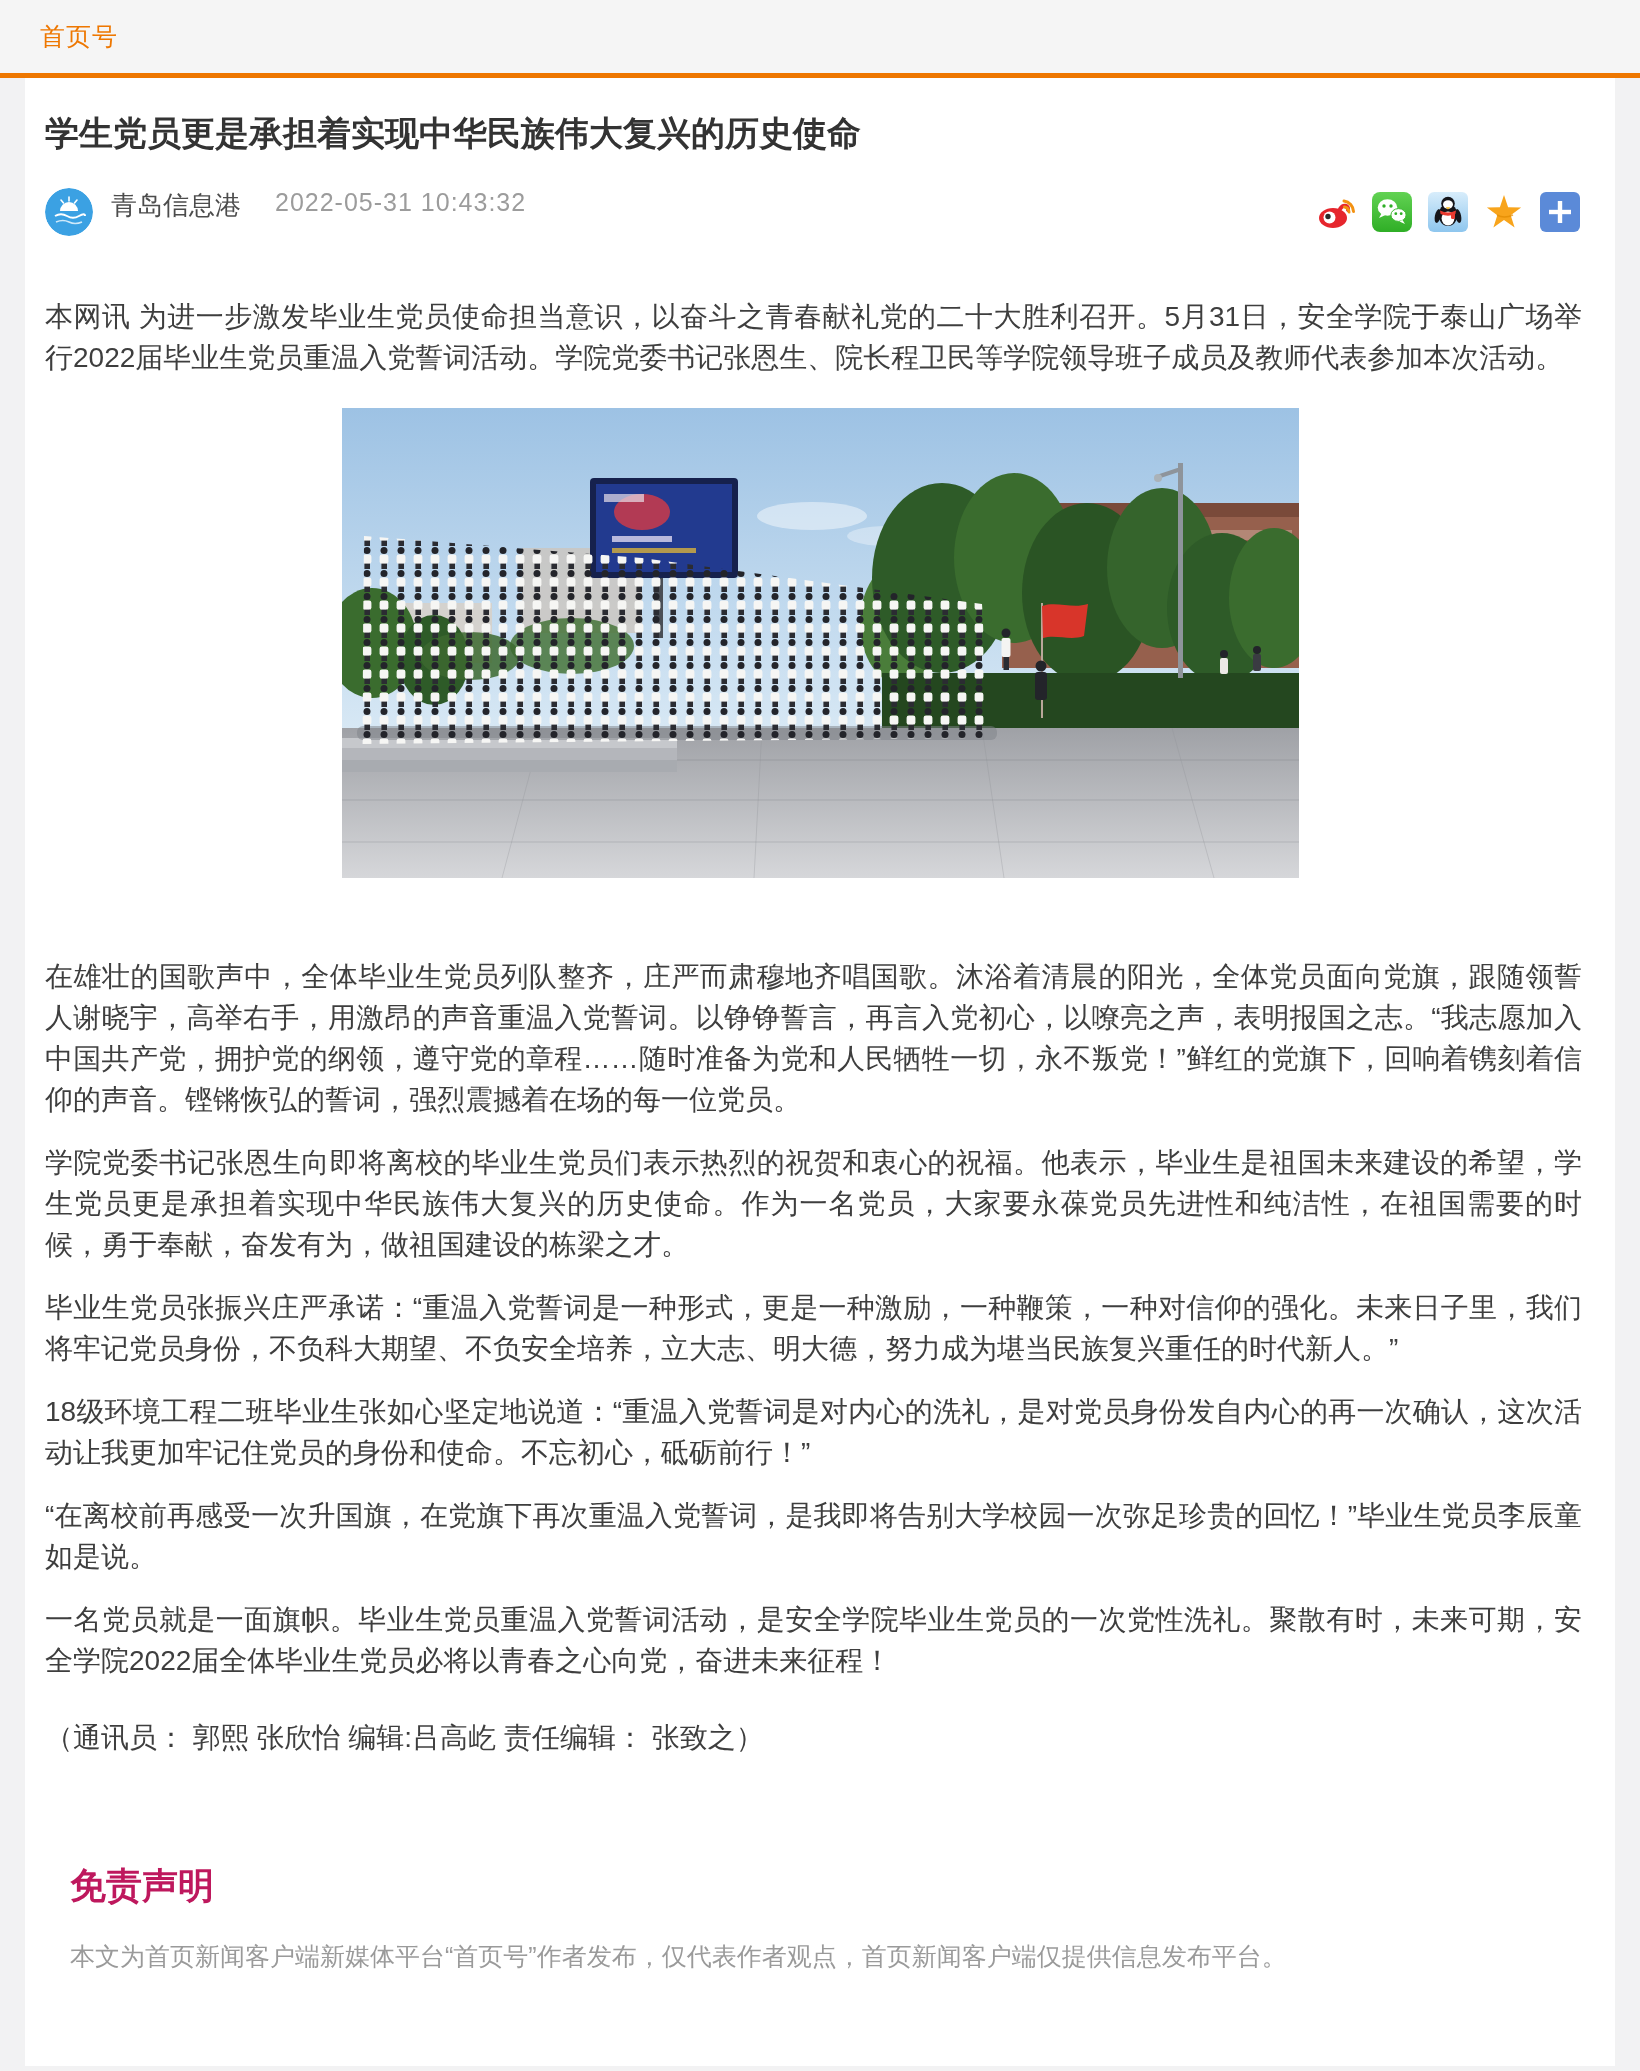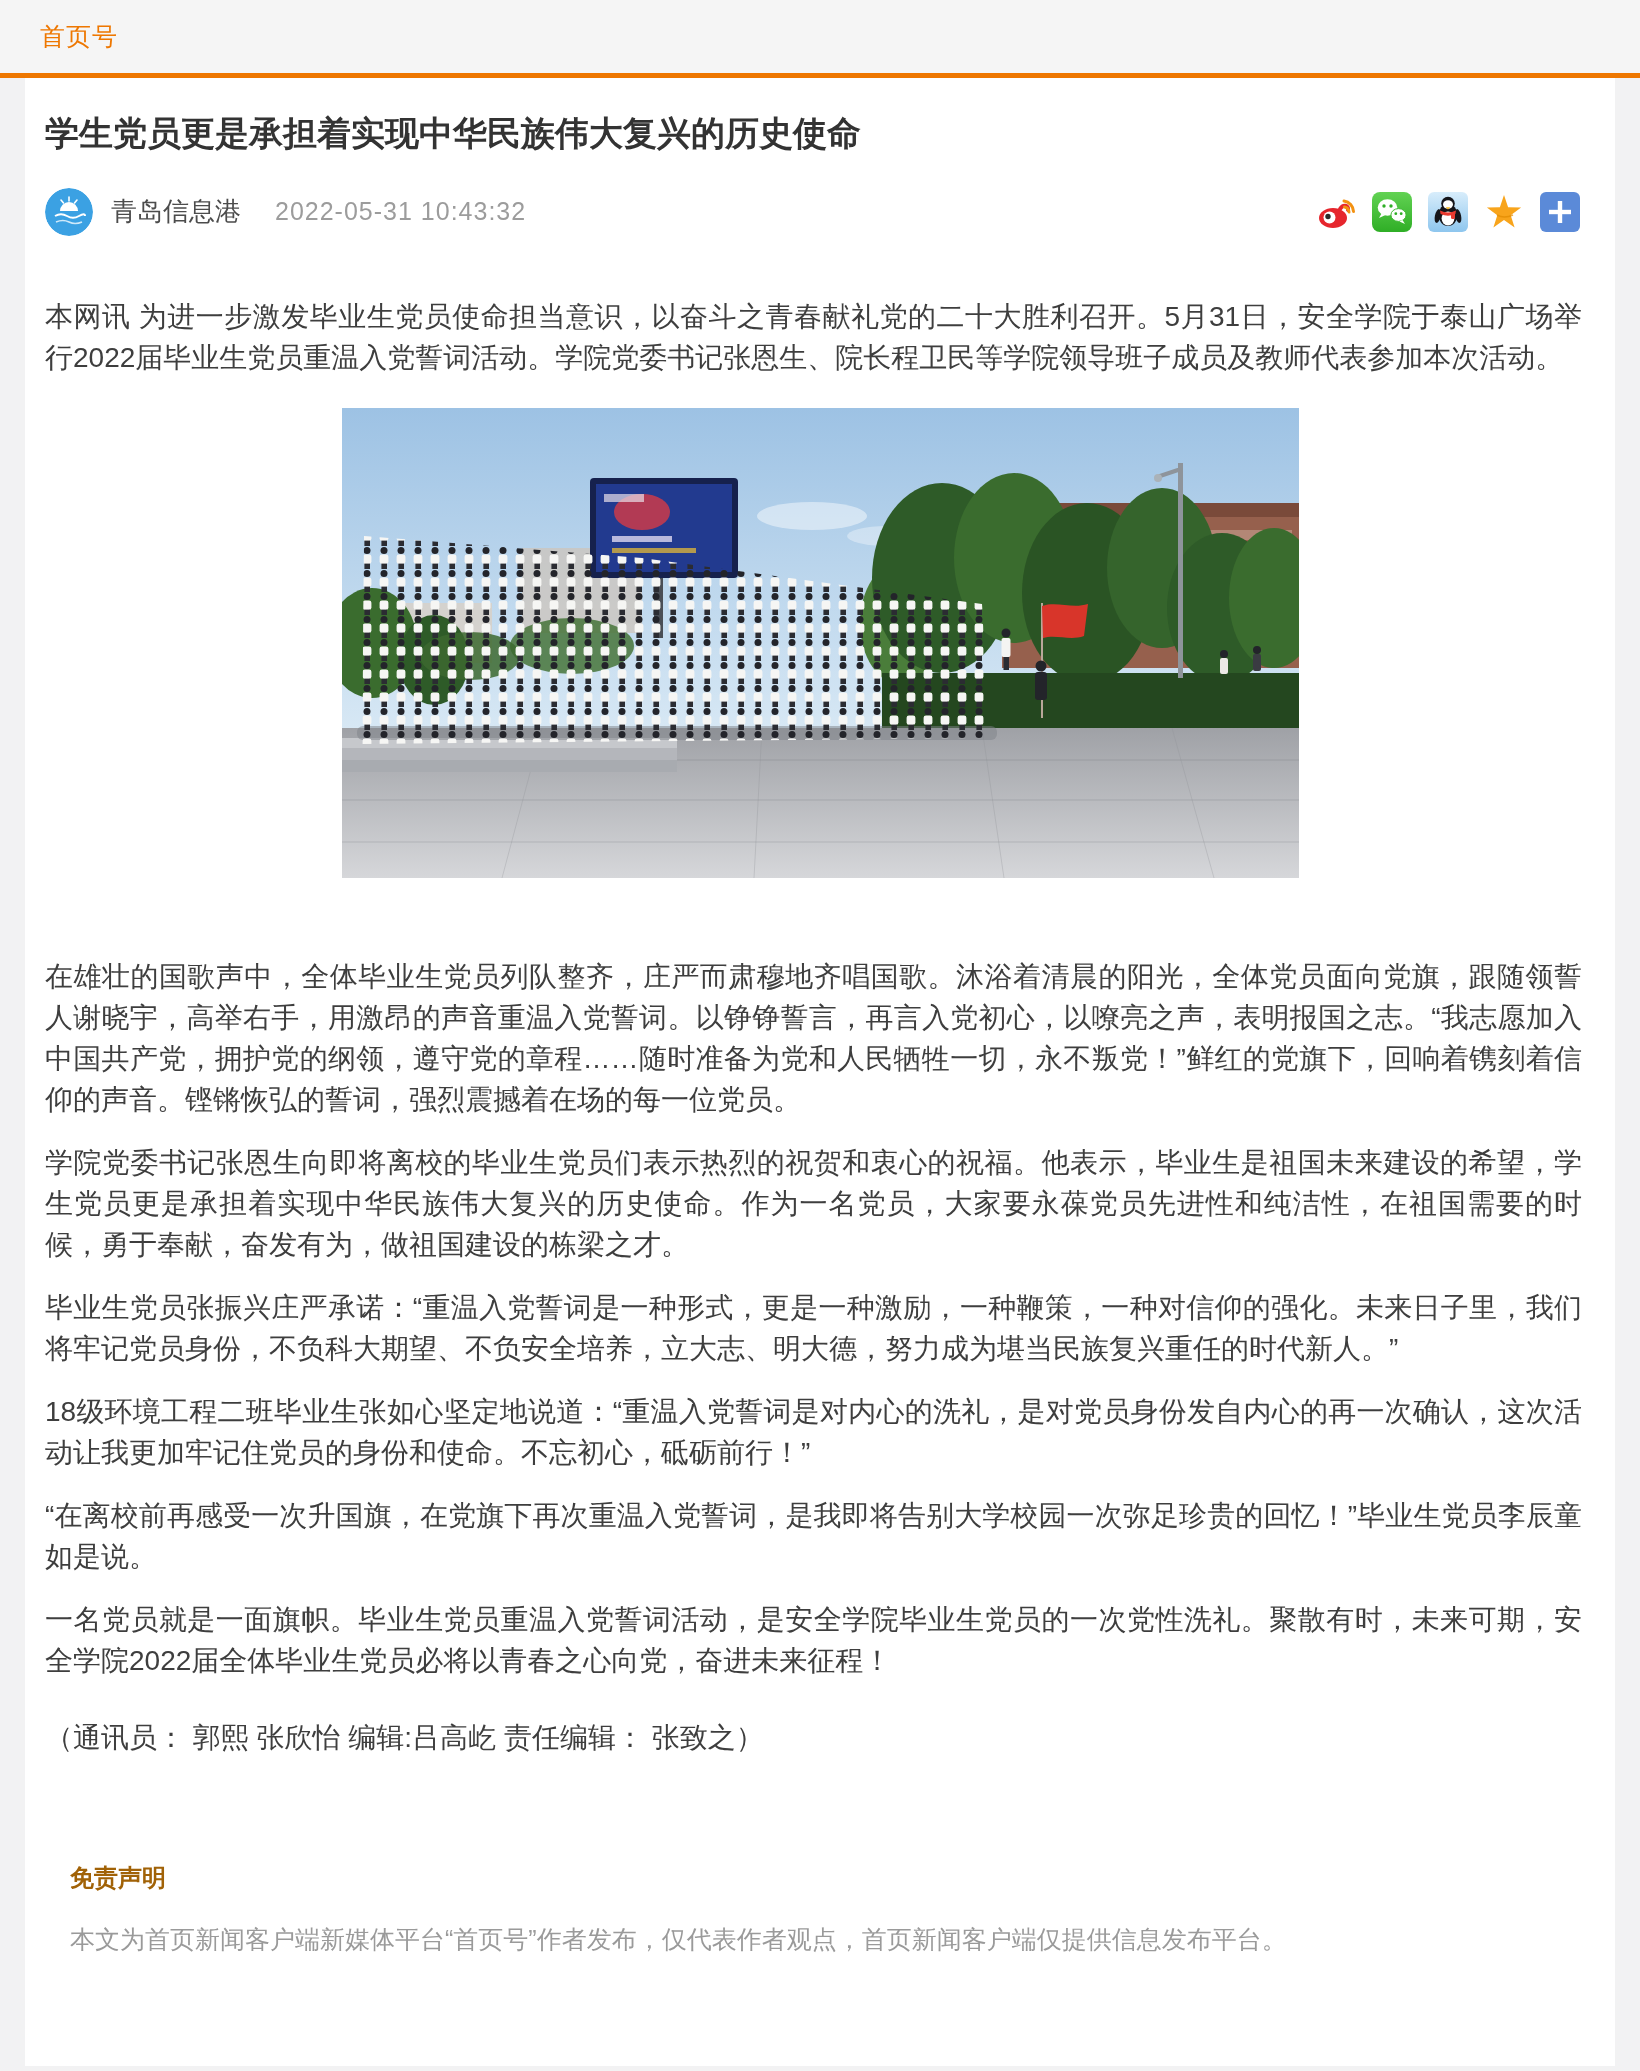--- a/index.html
+++ b/index.html
@@ -17,36 +17,36 @@
   .brand{font-size:25px;color:#ee7700;letter-spacing:1px;cursor:pointer}
   
   .card{
     margin:0 25px;background:#ffffff;min-height:1988px;box-sizing:border-box;
     padding:26px 20px 70px 20px;
   }
   .title{
     font-size:34px;font-weight:700;color:#333;line-height:1.4;
     margin:6px 0 30px 0;
   }
-  .byline{display:flex;align-items:center;margin:0 0 60px 0}
+  .byline{display:flex;margin:0 0 60px 0}
   .avatar{width:48px;height:48px;border-radius:50%;overflow:hidden;flex:0 0 48px;cursor:pointer}
   .avatar svg{display:block}
   .author{font-size:26px;color:#4c4c4c;margin-left:18px;cursor:pointer}
   .time{font-size:25px;color:#9c9c9c;margin-left:34px;letter-spacing:1px}
   .share{margin-left:auto;display:flex;align-items:center;gap:14px;padding-right:14px}
   .sicon{width:42px;height:42px;display:block;cursor:pointer}
   .sicon svg{display:block}
   
   .para{font-size:28px;line-height:41px;color:#3e3e3e;margin:0 13px 22px 0;text-align:justify}
   .photo-wrap{width:957px;height:470px;margin:30px auto 78px auto;cursor:pointer}
   .photo-wrap svg{display:block;width:957px;height:470px}
   .credits{font-size:28px;line-height:41px;color:#3e3e3e;margin:36px 0 0 0}
   
   .disclaimer{margin:104px 25px 0 25px}
-  .disclaimer-title{font-size:24px;font-weight:700;color:#a16207;margin:0 0 28px 0}
+  .disclaimer-title{font-size:36px;font-weight:700;color:#be185d;margin:0 0 28px 0}
   .disclaimer-body{font-size:25px;color:#9a9a9a;line-height:34px;margin:0}
 </style>
 </head>
 <body>
 
 <div class="topbar">
   <span class="brand">首页号</span>
 </div>
 
 <div class="card">

